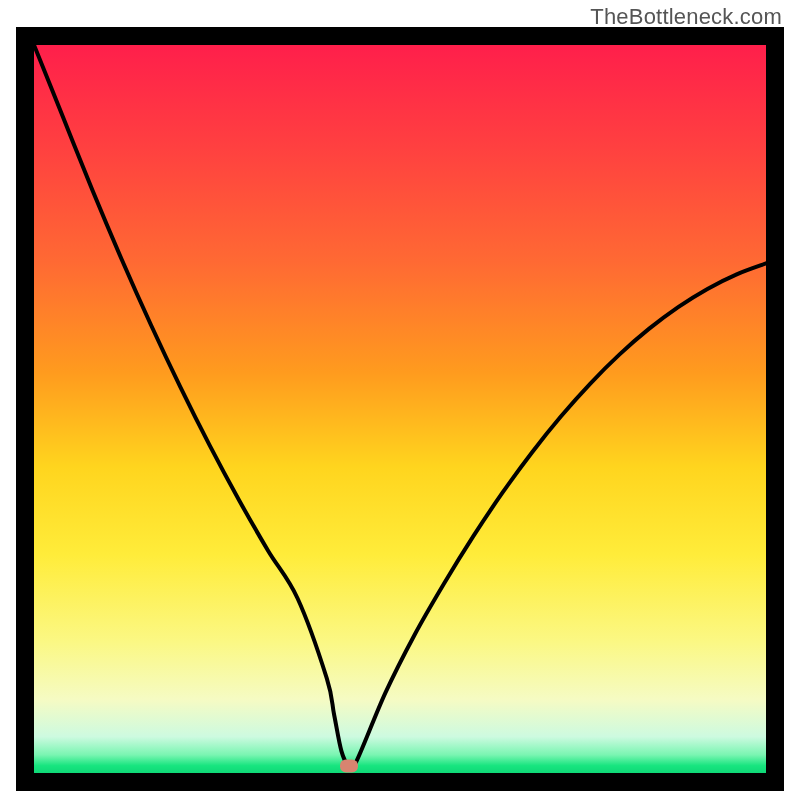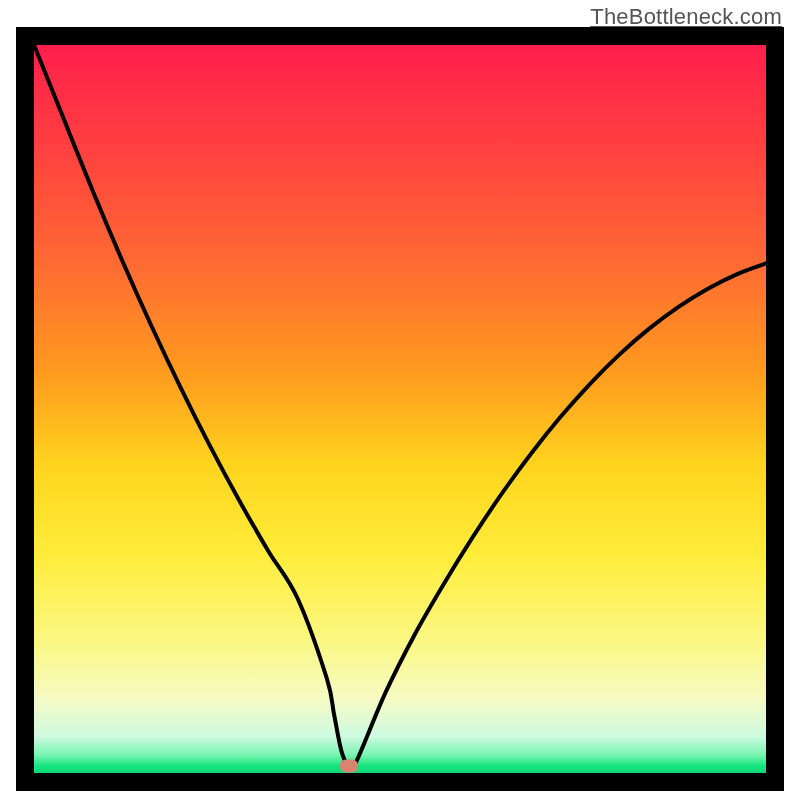--- a/index.html
+++ b/index.html
@@ -17,21 +17,20 @@
   }
   .watermark {
     position: absolute;
     top: 4px;
     right: 18px;
     font-family: Arial, Helvetica, sans-serif;
     font-size: 22px;
     color: #555555;
     font-weight: 500;
     letter-spacing: 0.2px;
-    text-decoration: underline;
   }
   .frame {
     position: absolute;
     top: 27px;
     left: 16px;
     box-sizing: border-box;
     border: 18px solid #000000;
   }
   .plot-area {
     

